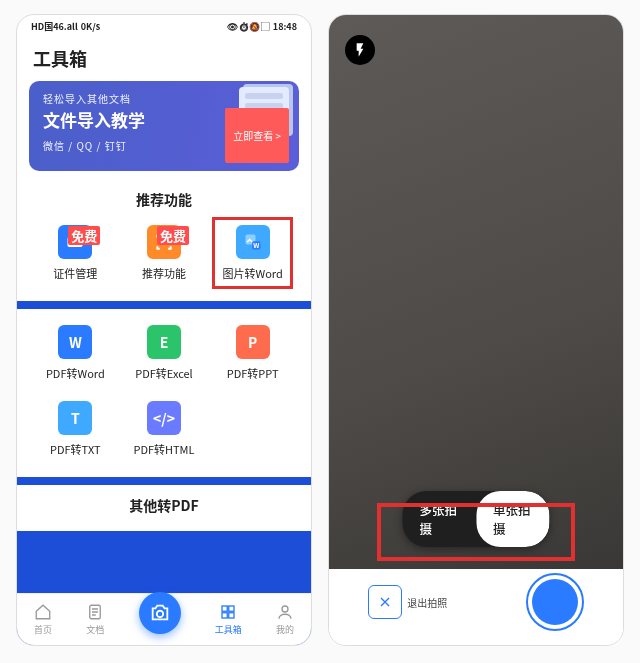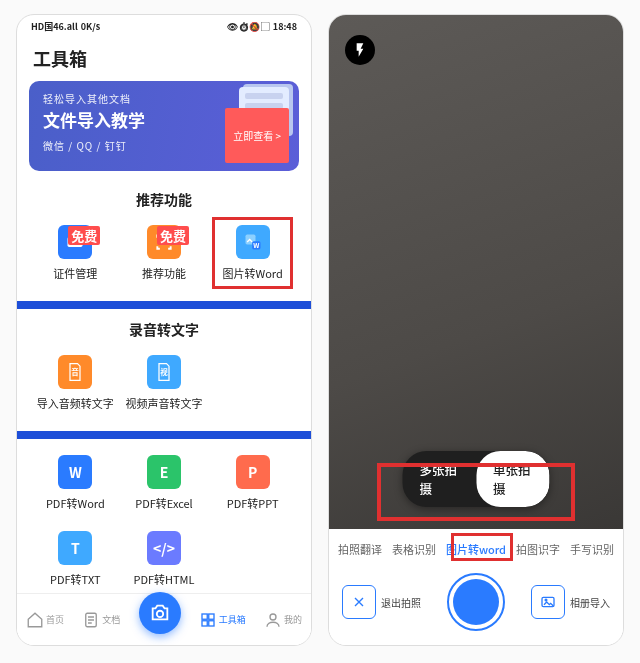--- a/index.html
+++ b/index.html
@@ -130,21 +130,21 @@
     bottom:0; left:0; right:0;
     height: 52px;
     border-top:1px solid #eee;
     display:flex;
     align-items:center;
     justify-content:space-around;
     background:#fff;
     font-size:9px;
     color:#999;
   }
-  .navbar .navitem { display:flex; flex-direction:row; align-items:center; gap:2px; }
+  .navbar .navitem { display:flex; flex-direction:column; align-items:center; gap:2px; }
   .navbar .navitem.active { color:#2a7bff; }
   .cam-btn {
     width:42px; height:42px;
     border-radius:50%;
     background:#2a7bff;
     display:flex; align-items:center; justify-content:center;
     color:#fff;
     margin-top:-14px;
     box-shadow:0 3px 8px rgba(42,123,255,.5);
   }
@@ -320,43 +320,20 @@
                 <rect x="11" y="11" width="10" height="10" rx="2" fill="#2a7bff"></rect>
                 <text x="16" y="19" font-size="8" text-anchor="middle" fill="#fff" font-weight="700">W</text>
               </svg>
           </div>
           <span>图片转Word</span>
           <div class="highlight-red" style="top:-2px;left:4px;right:4px;bottom:6px"></div>
         </div>
       </div>
     </div>
 
-    <div class="section-card">
-      <div class="section-title">录音转文字</div>
-      <div class="grid">
-        <div class="item">
-          <div class="icon-box" style="background:#ff8a2a">
-            <svg class="svg-ic" viewBox="0 0 24 24" fill="#fff">
-                <path d="M6 2h9l3 3v17H6z" fill="#ff8a2a" stroke="#fff" stroke-width="1.5"></path>
-                <text x="12" y="16" font-size="9" text-anchor="middle" fill="#fff">音</text>
-              </svg>
-          </div>
-          <span>导入音频转文字</span>
-        </div>
-        <div class="item">
-          <div class="icon-box" style="background:#3fa9ff">
-            <svg class="svg-ic" viewBox="0 0 24 24" fill="#fff">
-                <path d="M6 2h9l3 3v17H6z" fill="#3fa9ff" stroke="#fff" stroke-width="1.5"></path>
-                <text x="12" y="16" font-size="9" text-anchor="middle" fill="#fff">视</text>
-              </svg>
-          </div>
-          <span>视频声音转文字</span>
-        </div>
-      </div>
-    </div>
 
     <div class="section-card">
       <div class="grid">
         <div class="item">
             <div class="icon-box" style="background:#2a7bff">W</div>
             <span>PDF转Word</span>
           </div>
         <div class="item">
             <div class="icon-box" style="background:#2bc46a">E</div>
             <span>PDF转Excel</span>
@@ -429,46 +406,28 @@
           </svg>
       </div>
       <div class="mode-toggle">
         <div class="opt">多张拍摄</div>
         <div class="opt active">单张拍摄</div>
       </div>
       <div class="hl-box1"></div>
     </div>
 
     <div class="cam-controls">
-      <div class="scan-tabs">
-        <div class="tab">拍照翻译</div>
-        <div class="tab">表格识别</div>
-        <div class="tab active">图片转word</div>
-        <div class="tab">拍图识字</div>
-        <div class="tab">手写识别</div>
-        <div class="hl-box2"></div>
-      </div>
       <div class="shutter-row">
         <div class="shutter-side">
           <div class="square-ic">
             <svg width="16" height="16" viewBox="0 0 24 24" stroke="#2a7bff" stroke-width="2" fill="none">
                 <path d="M6 6l12 12M18 6L6 18"></path>
               </svg>
           </div>
           <span>退出拍照</span>
         </div>
         <div class="shutter">
           <div class="shutter-inner"></div>
         </div>
-        <div class="shutter-side">
-          <div class="square-ic">
-            <svg width="16" height="16" viewBox="0 0 24 24" stroke="#2a7bff" stroke-width="2" fill="none">
-                <rect x="3" y="5" width="18" height="14" rx="2"></rect>
-                <path d="M6 16l4-4 4 4 2-2 4 4"></path>
-                <circle cx="9" cy="9" r="1.3" fill="#2a7bff"></circle>
-              </svg>
-          </div>
-          <span>相册导入</span>
-        </div>
       </div>
     </div>
   </div>
 </div>
 
 </body></html>

